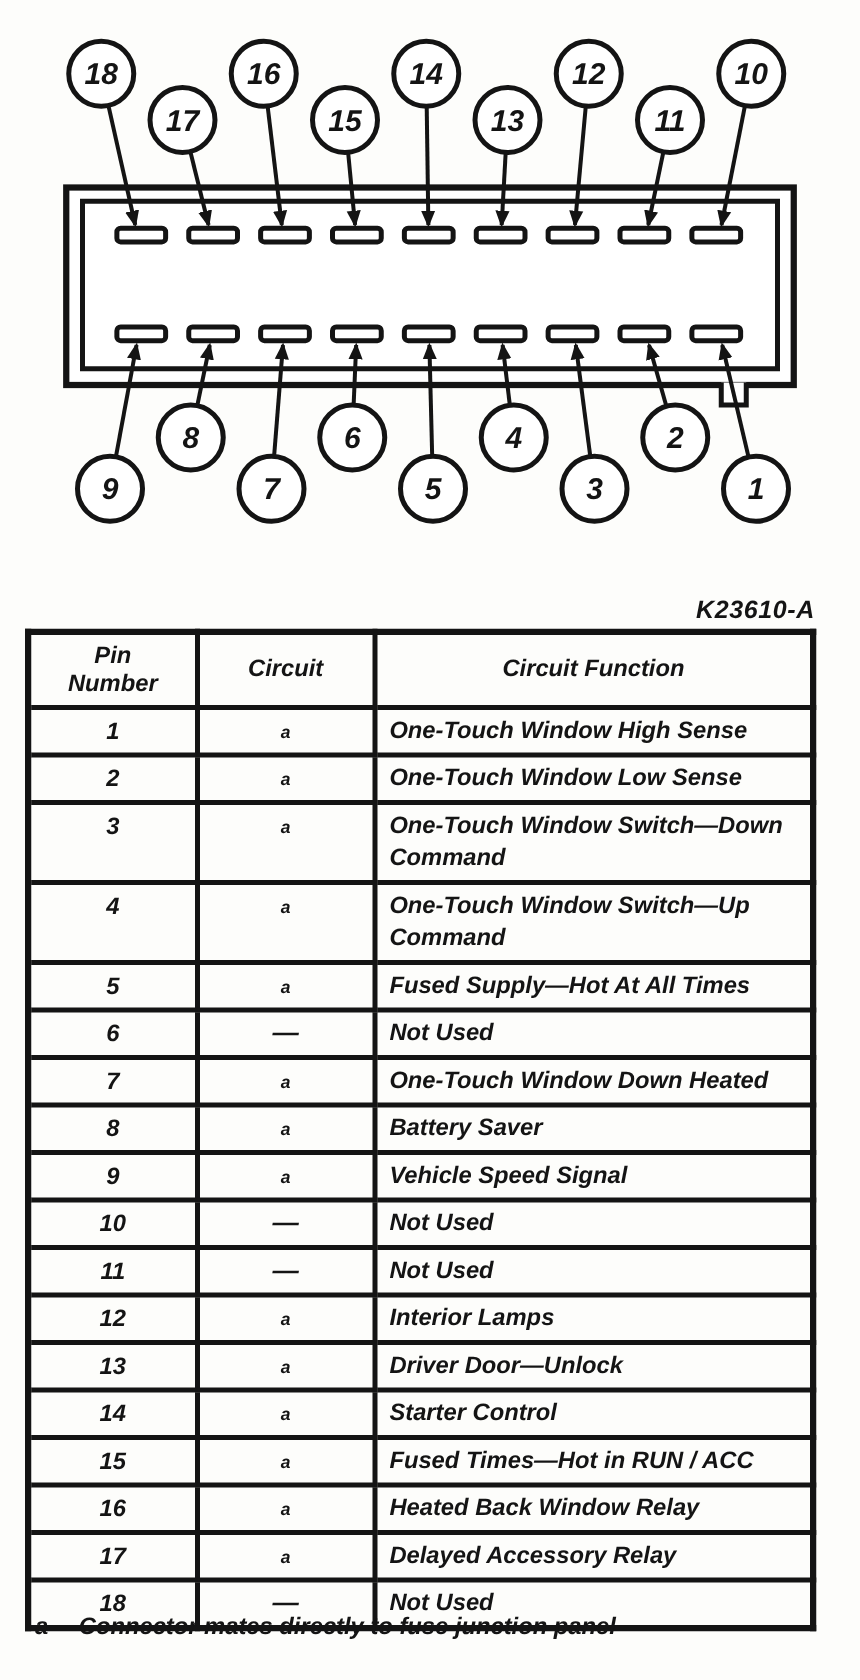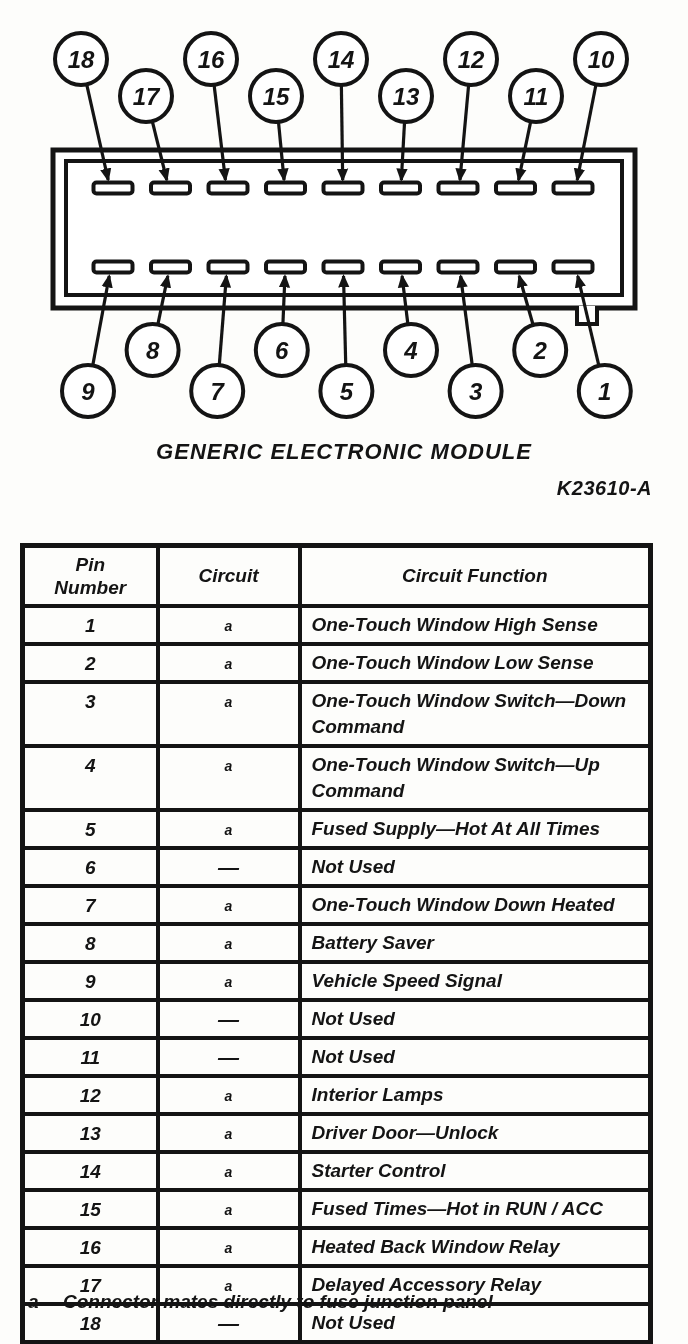--- a/index.html
+++ b/index.html
@@ -36,21 +36,21 @@
     position: absolute;
     top: 477px; right: 36px;
     font-size: 20px;
     letter-spacing: 0.5px;
     margin-left: 36px;
   }
 
   
   table.pin-table {
     position: absolute;
-    top: 543px; left: 20px;
+    top: 503px; left: 20px;
     width: 628px;
     border-collapse: collapse;
     table-layout: fixed;
     border: 5px solid #141414;
   }
   .pin-table th, .pin-table td { border: 4px solid #141414; }
   .pin-table th {
     height: 60px;
     font-size: 19px;
     line-height: 23px;
@@ -174,21 +174,20 @@
         <circle cx="475.59999999999997" cy="391" r="26" fill="#fff" stroke="#141414" stroke-width="4"></circle>
         <text x="475.59999999999997" y="399.5" text-anchor="middle">3</text>
         <circle cx="540.1999999999999" cy="350" r="26" fill="#fff" stroke="#141414" stroke-width="4"></circle>
         <text x="540.1999999999999" y="358.5" text-anchor="middle">2</text>
         <circle cx="604.8" cy="391" r="26" fill="#fff" stroke="#141414" stroke-width="4"></circle>
         <text x="604.8" y="399.5" text-anchor="middle">1</text>
       </g>
   </svg>
 
   <div class="title-block">
-    <div>GENERIC ELECTRONIC MODULE</div>
   </div>
   <div class="figcode">K23610-A</div>
 
   <table class="pin-table">
     <colgroup>
       <col style="width:135px">
       <col style="width:142px">
       <col style="width:351px">
     </colgroup>
     <thead>

